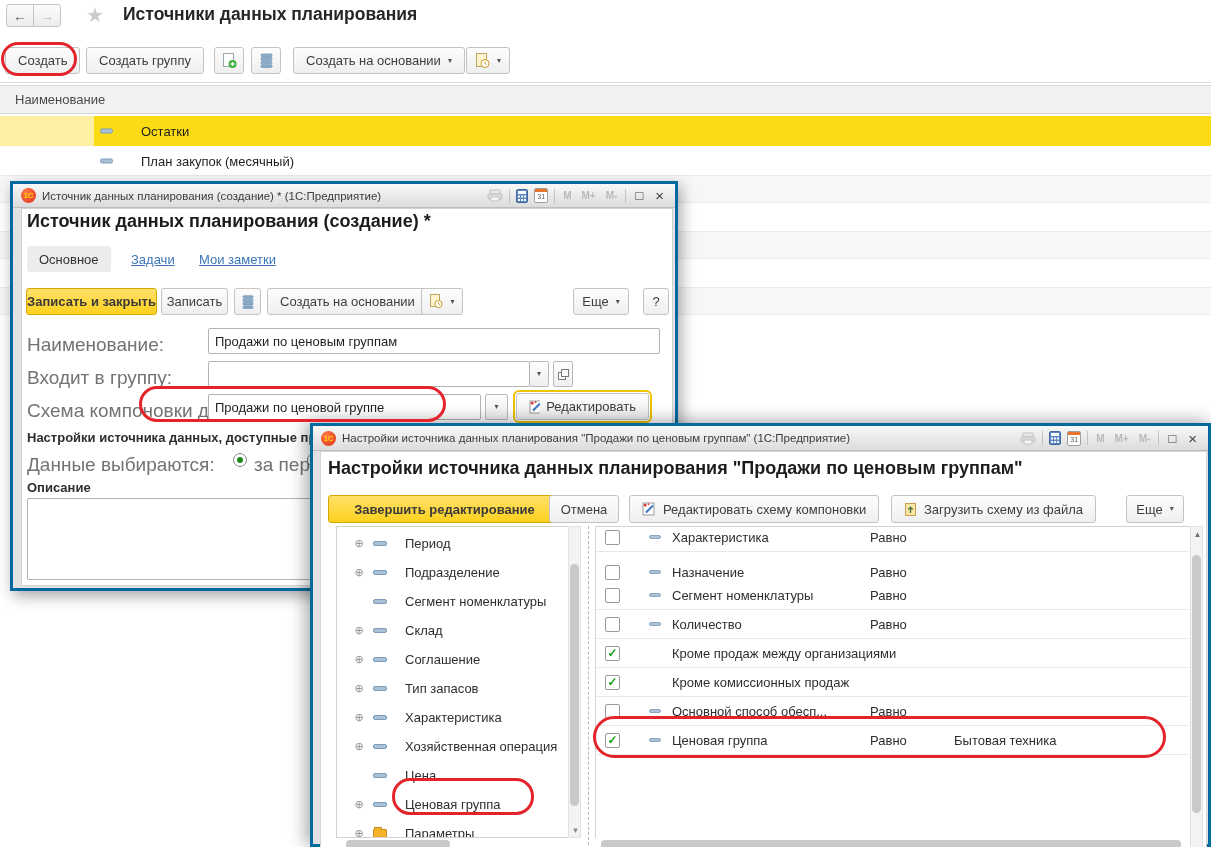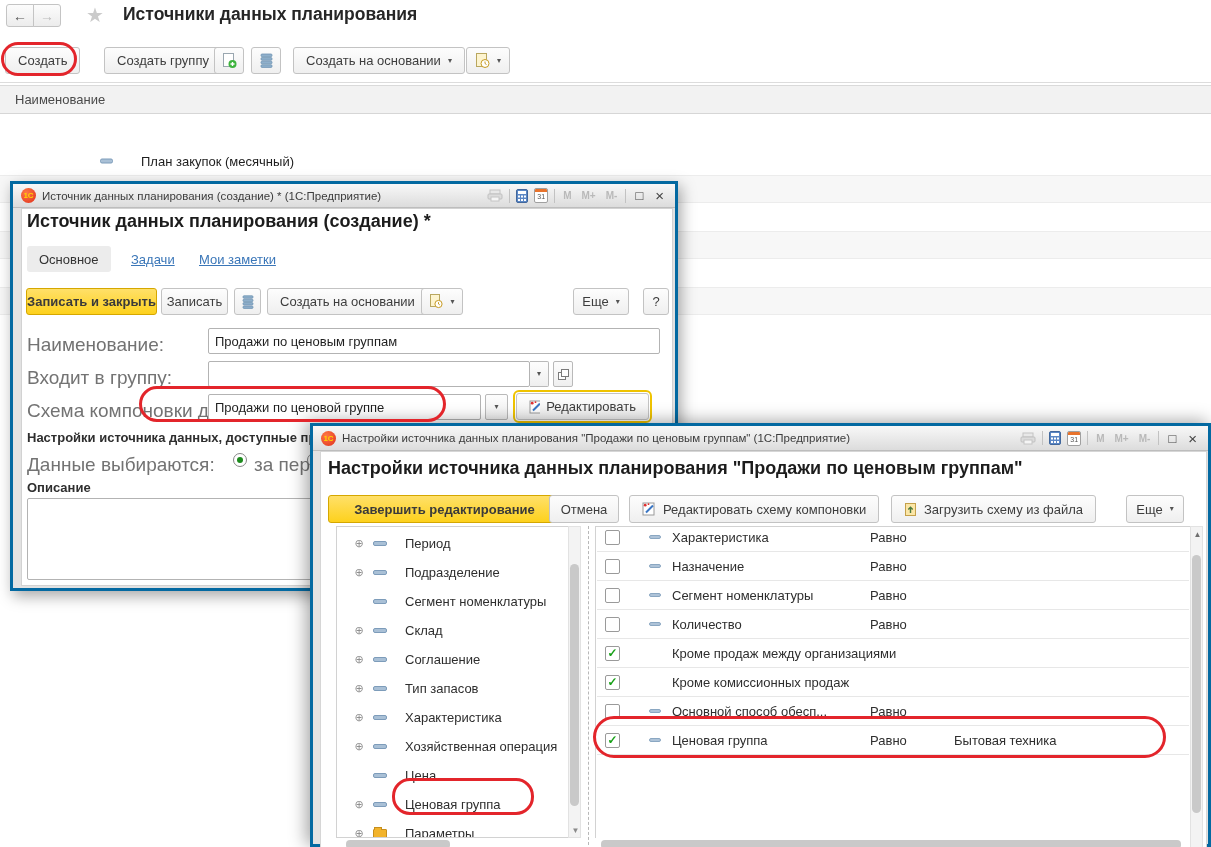--- a/index.html
+++ b/index.html
@@ -104,21 +104,21 @@
     </div>
   <div class="navbtn" style="left:33px;border-radius:0 3px 3px 0;color:#bcbcbc">
       <span>→</span>
     </div>
   <div class="star">★</div>
   <div class="page-title">Источники данных планирования</div>
 
   <div class="btn" style="position:absolute;left:5px;top:47px">
       <span>Создать</span>
     </div>
-  <div class="btn" style="position:absolute;left:104px;top:47px">
+  <div class="btn" style="position:absolute;left:86px;top:47px">
       <span>Создать группу</span>
     </div>
   <div class="btn" style="position:absolute;left:214px;top:47px;width:30px;padding:0">
     <svg width="15" height="16">
         <rect x="1.5" y="0.5" width="10" height="13" fill="#fff" stroke="#9aa7b0"></rect>
         <circle cx="10.5" cy="11" r="4" fill="#3db33d"></circle>
         <path d="M10.5 9v4M8.5 11h4" stroke="#fff" stroke-width="1.4"></path>
       </svg>
   </div>
   <div class="btn" style="position:absolute;left:251px;top:47px;width:30px;padding:0">
@@ -142,20 +142,25 @@
         <path d="M10 8.5v2l1.5 1" stroke="#c79b23" stroke-width="1" fill="none"></path>
       </svg>
     <span class="caret">▾</span>
   </div>
   <div class="bg-toolbar-line"></div>
 
   <div class="grid-header">
       <span>Наименование</span>
     </div>
 
+  <div class="row-sel">
+    <div class="cur"></div>
+    <span class="dash row-dash"></span>
+    <span class="row-label">Остатки</span>
+  </div>
   <div class="row-plain">
     <span class="dash row-dash"></span>
     <span class="row-label">План закупок (месячный)</span>
   </div>
   <div class="stripe" style="top:175px"></div>
   <div class="stripe" style="top:231px"></div>
   <div class="stripe" style="top:287px"></div>
 
   <div class="win" id="dlg1">
     <div class="titlebar">
@@ -404,21 +409,21 @@
     </div>
     <div class="splitter"></div>
 
     <div class="cond-area">
       <div class="cond-row" style="top:-4px">
           <span class="cb"></span>
           <span class="cdash"></span>
           <span class="cname">Характеристика</span>
           <span class="cop">Равно</span>
         </div>
-      <div class="cond-row" style="top:25px">
+      <div class="cond-row" style="top:31px">
           <span class="cb"></span>
           <span class="cdash"></span>
           <span class="cname">Назначение</span>
           <span class="cop">Равно</span>
         </div>
       <div class="cond-row" style="top:54px">
           <span class="cb"></span>
           <span class="cdash"></span>
           <span class="cname">Сегмент номенклатуры</span>
           <span class="cop">Равно</span>

